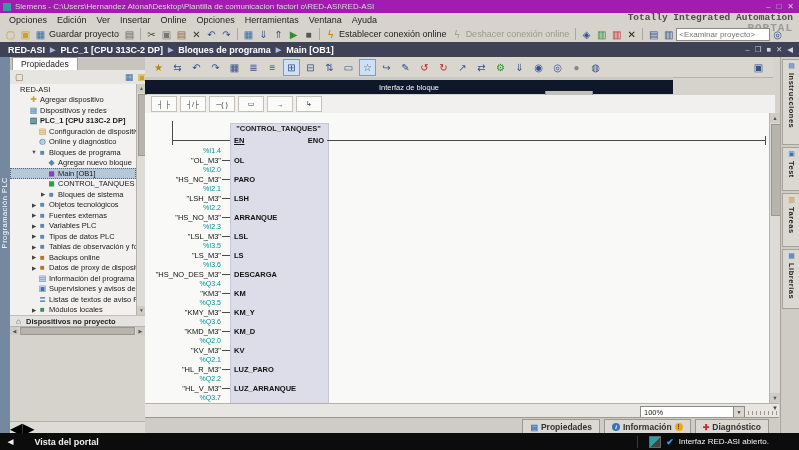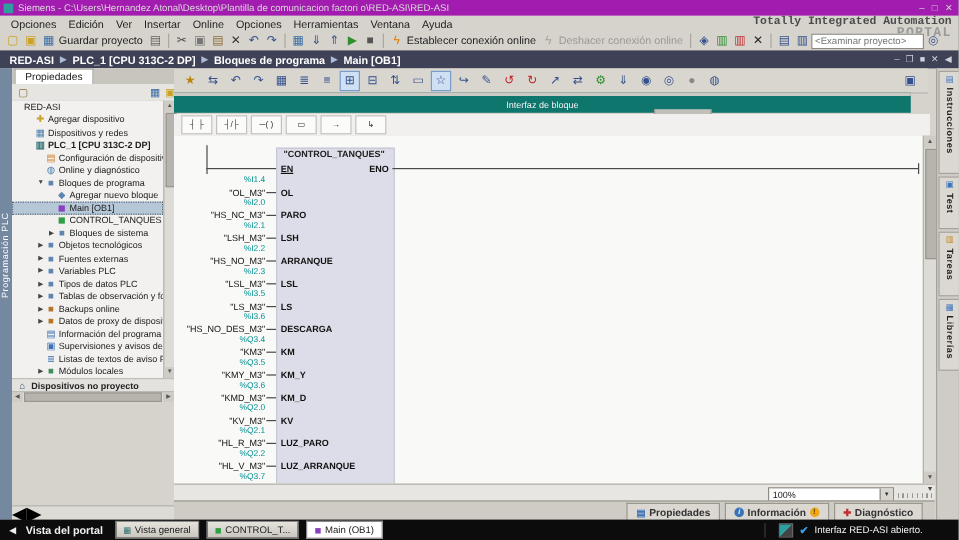--- a/index.html
+++ b/index.html
@@ -62,21 +62,21 @@
   .detailbody{left:10px;top:347px;width:135px;height:74px;background:#fbfbfa;}
   .dcols{position:absolute;left:0;top:14px;width:135px;height:12px;background:#e9e7e3;border-top:1px solid #c2bfb9;border-bottom:1px solid #c2bfb9;font-size:7.5px;color:#333;display:flex;align-items:center;}
   .dcols .c1{padding-left:4px;width:78px;border-right:1px solid #c2bfb9;}
   .dcols .c2{padding-left:4px;}
   .dhsb{left:10px;top:421px;width:135px;height:12px;background:#dddbd6;border-top:1px solid #b5b2ac;display:flex;align-items:center;}
   
   .edtoolbar{left:145px;top:57px;width:624px;height:20px;background:#d9d6d0;border-bottom:1px solid #b5b2ac;display:flex;align-items:center;padding-left:4px;}
   .eti{width:15px;height:15px;flex:none;display:flex;align-items:center;justify-content:center;font-size:10px;margin:0 1px;border:1px solid transparent;}
   .eti.pressed{background:#cfe0f3;border:1px solid #7a9cc9;}
   .eti.pushright{margin-left:auto;margin-right:6px;}
-  .splitter{left:145px;top:77px;width:614px;height:14px;background:#0f766e;border-top:3px solid #cbc9c4;display:flex;align-items:center;justify-content:center;color:#f2f2f2;font-size:7.5px;}
+  .splitter{left:145px;top:77px;width:528px;height:14px;background:#0f172a;border-top:3px solid #cbc9c4;display:flex;align-items:center;justify-content:center;color:#f2f2f2;font-size:7.5px;}
   .handle{position:absolute;left:545px;top:91px;width:46px;height:4px;background:#c2c0bb;border:1px solid #9a978f;border-top:none;}
   .favbar{left:145px;top:95px;width:624px;height:18px;background:#f1f0ee;border-bottom:1px solid #d8d6d1;display:flex;align-items:center;gap:3px;padding-left:6px;}
   .fbtn{min-width:20px;height:14px;border:1px solid #c4c1bb;background:#fbfbfa;display:flex;align-items:center;justify-content:center;font-size:7px;color:#333;padding:0 2px;}
   .canvas{left:145px;top:113px;width:624px;height:290px;background:#f9f9f8;overflow:hidden;}
   .fblock{position:absolute;left:85px;top:10px;width:97px;height:279px;background:#dcdde8;border:1px solid #c6c7d2;}
   .ftitle{position:absolute;left:85px;top:11px;width:97px;text-align:center;font-size:7.5px;font-weight:bold;color:#222;}
   .enl{position:absolute;left:89px;top:23px;font-size:7.5px;font-weight:bold;color:#111;text-decoration:underline;}
   .enol{position:absolute;left:149px;top:23px;width:30px;text-align:right;font-size:7.5px;font-weight:bold;color:#111;}
   .wire{position:absolute;height:1px;background:#4a4a4a;}
   .vwire{position:absolute;width:1px;background:#4a4a4a;}
@@ -101,21 +101,21 @@
   .bic{font-size:8px;}
   .badge{width:8px;height:8px;border-radius:50%;background:#f0a818;color:#5c3c00;font-size:6.5px;font-weight:bold;text-align:center;line-height:8px;}
   .infoc{width:8px;height:8px;border-radius:50%;background:#3a72b8;color:#fff;font-size:6px;font-style:italic;font-weight:bold;text-align:center;line-height:8px;}
   
   .rstrip{left:780px;top:57px;width:19px;height:376px;background:#cfccc6;border-left:1px solid #a5a29c;}
   .rtab{position:relative;width:17px;margin:2px 0 2px 1px;background:#dbd8d2;border:1px solid #a5a29c;}
   .rtic{position:absolute;top:2px;left:50%;transform:translateX(-50%);font-size:7px;}
   .rtlbl{position:absolute;top:13px;left:50%;transform:translateX(-50%);writing-mode:vertical-rl;font-size:7.5px;font-weight:bold;color:#222;letter-spacing:.5px;}
   
   .statusbar{left:0;top:433px;width:799px;height:17px;background:#0c0c0c;display:flex;align-items:center;color:#fff;}
-  .portalbtn{display:flex;align-items:center;gap:8px;font-size:9px;font-weight:bold;padding:0 10px 0 8px;color:#f0f0f0;}
+  .portalbtn{display:flex;align-items:center;gap:21px;font-size:9px;font-weight:bold;padding:0 10px 0 8px;color:#f0f0f0;}
   .portalbtn .pa{font-size:7px;}
   .taskbtn{height:13px;display:flex;align-items:center;gap:3px;font-size:8px;color:#222;background:linear-gradient(#e6e3dd,#c9c6c0);border:1px solid #888;padding:0 6px;margin-right:6px;max-width:80px;overflow:hidden;white-space:nowrap;}
   .taskbtn.active{background:#fff;}
   .tkic{font-size:7px;}
   .stmsg{margin-left:auto;display:flex;align-items:center;gap:5px;padding-right:30px;}
   .minilogo{width:10px;height:10px;background:linear-gradient(135deg,#2e9e9e 50%,#444 50%);border:1px solid #666;}
   .chk{color:#35a0f0;font-size:9px;font-weight:bold;}
   .msgtxt{font-size:8px;color:#f2f2f2;}
   .statsep{width:1px;height:12px;background:#3a3a3a;margin-right:6px;}
 </style>
@@ -555,34 +555,20 @@
         <span class="rtic" style="color: rgb(58, 114, 184);">▦</span>
         <span class="rtlbl">Librerías</span>
       </div>
     </div>
 
   <div class="abs statusbar">
     <div class="portalbtn">
       <span class="pa">◀</span>
       <span>Vista del portal</span>
     </div>
-    <span id="tasks" style="display:flex;align-items:center;">
-        <div class="taskbtn">
-          <span class="tkic" style="color: rgb(46, 110, 110);">▦</span>
-          <span>Vista general</span>
-        </div>
-        <div class="taskbtn">
-          <span class="tkic" style="color: rgb(47, 158, 68);">◼</span>
-          <span>CONTROL_T...</span>
-        </div>
-        <div class="taskbtn active">
-          <span class="tkic" style="color: rgb(139, 63, 191);">◼</span>
-          <span>Main (OB1)</span>
-        </div>
-      </span>
     <div class="stmsg">
       <span class="statsep"></span>
       <span class="minilogo"></span>
       <span class="chk">✔</span>
       <span class="msgtxt">Interfaz RED-ASI abierto.</span>
     </div>
   </div>
 
 </div>
 

